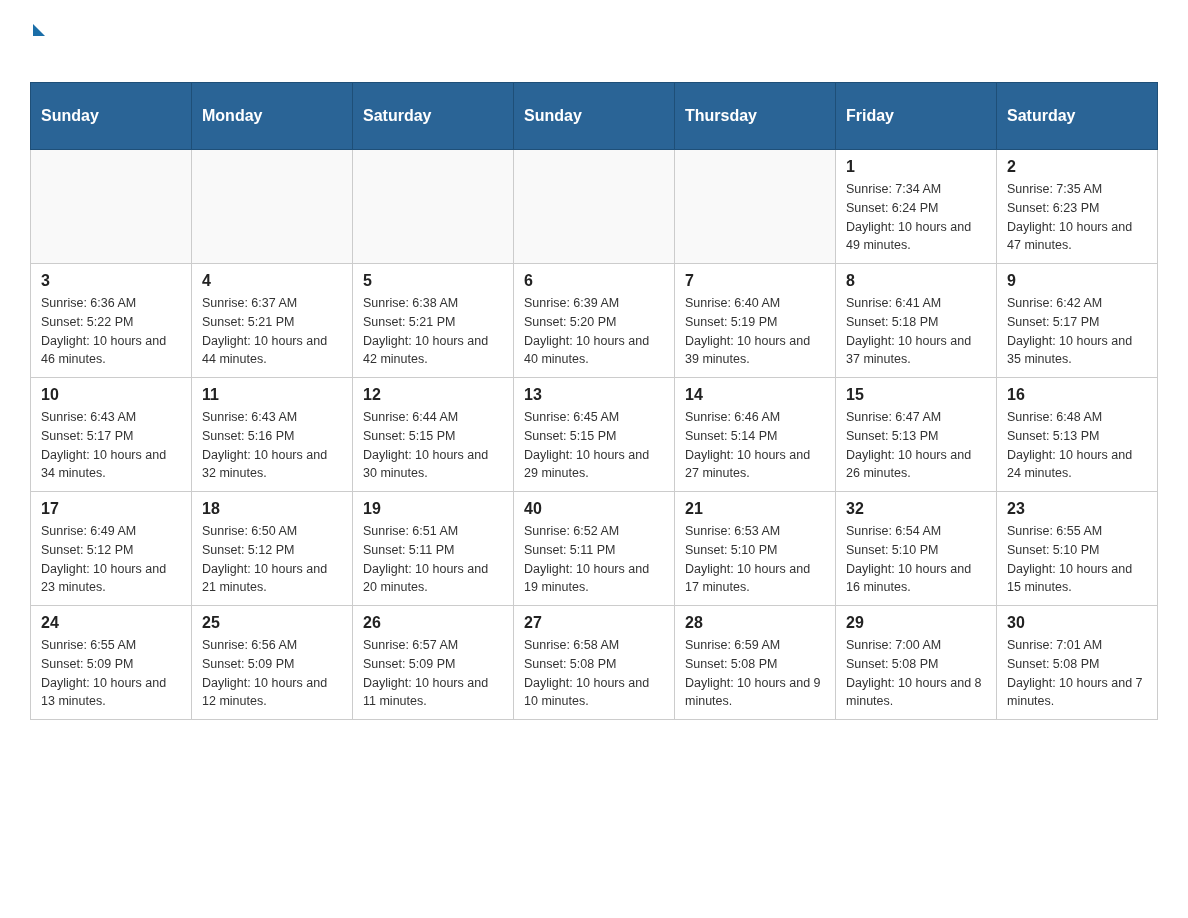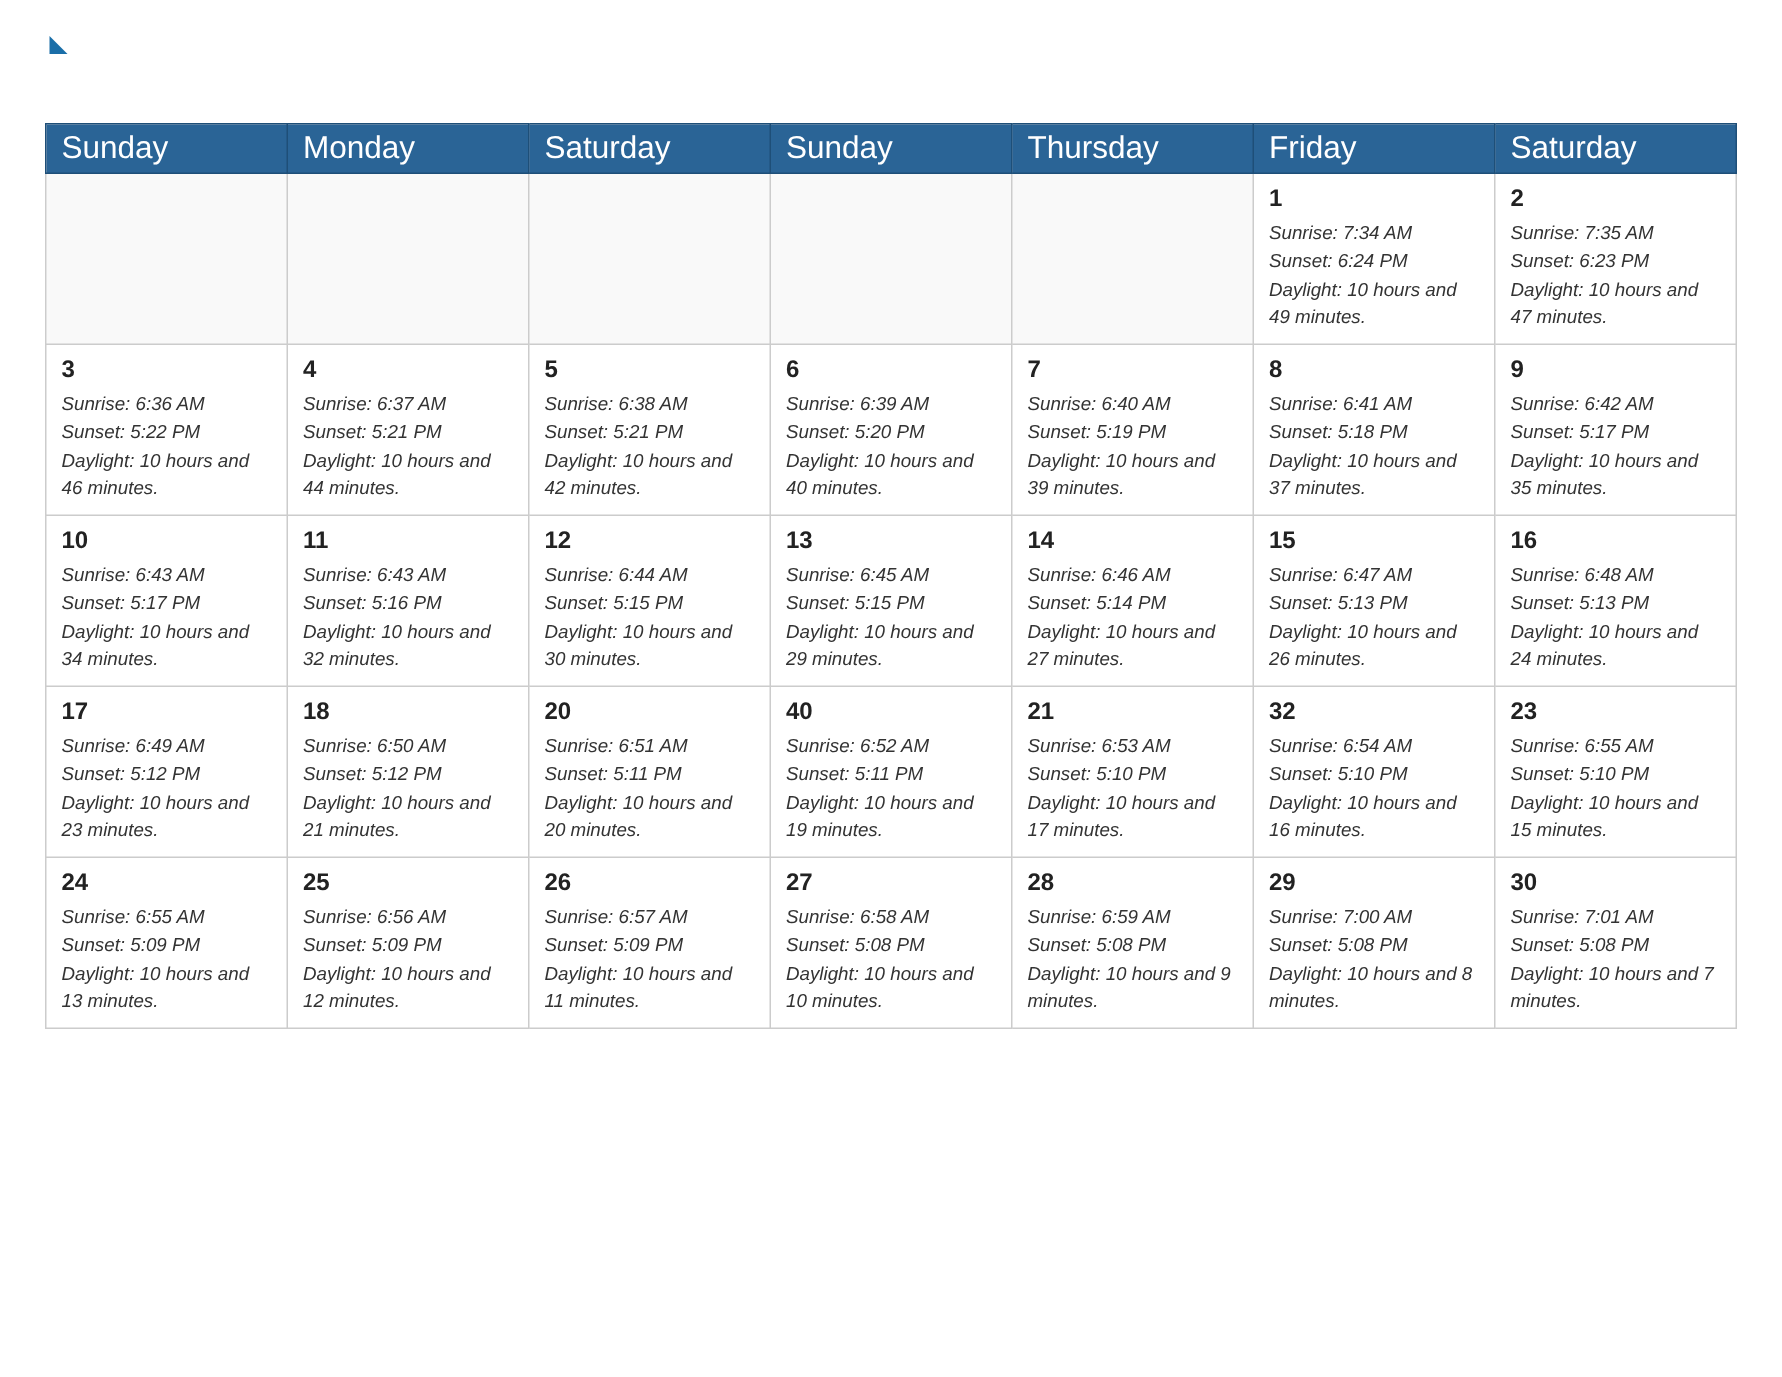--- a/index.html
+++ b/index.html
@@ -58,23 +58,23 @@
       font-size: 20px;
       color: #444;
     }
     table {
       width: 100%;
       border-collapse: collapse;
     }
     th {
       background-color: #2a6496;
       color: #fff;
-      font-size: 21px;
-      font-weight: normal;
-      padding: 4px 10px;
+      font-size: 16px;
+      font-weight: bold;
+      padding: 24px 10px;
       text-align: left;
       border: 1px solid #1e4f78;
     }
     td {
       vertical-align: top;
       padding: 8px 10px;
       border: 1px solid #ccc;
       width: 14.28%;
       font-size: 13px;
       background: #fff;
@@ -83,21 +83,20 @@
       font-size: 16px;
       font-weight: bold;
       color: #222;
       display: block;
       margin-bottom: 4px;
     }
     .day-info {
       font-size: 12.5px;
       color: #333;
       line-height: 1.5;
-      font-style: italic;
     }
     td.empty {
       background: #f9f9f9;
     }
     tr:last-child td {
       border-bottom: 1px solid #ccc;
     }
   </style>
 </head>
 <body>
@@ -209,21 +208,21 @@
       <tr>
         <td>
           <span class="day-number">17</span>
           <div class="day-info">Sunrise: 6:49 AM<br>Sunset: 5:12 PM<br>Daylight: 10 hours and 23 minutes.</div>
         </td>
         <td>
           <span class="day-number">18</span>
           <div class="day-info">Sunrise: 6:50 AM<br>Sunset: 5:12 PM<br>Daylight: 10 hours and 21 minutes.</div>
         </td>
         <td>
-          <span class="day-number">20</span>
+          <span class="day-number">19</span>
           <div class="day-info">Sunrise: 6:51 AM<br>Sunset: 5:11 PM<br>Daylight: 10 hours and 20 minutes.</div>
         </td>
         <td>
           <span class="day-number">40</span>
           <div class="day-info">Sunrise: 6:52 AM<br>Sunset: 5:11 PM<br>Daylight: 10 hours and 19 minutes.</div>
         </td>
         <td>
           <span class="day-number">21</span>
           <div class="day-info">Sunrise: 6:53 AM<br>Sunset: 5:10 PM<br>Daylight: 10 hours and 17 minutes.</div>
         </td>

